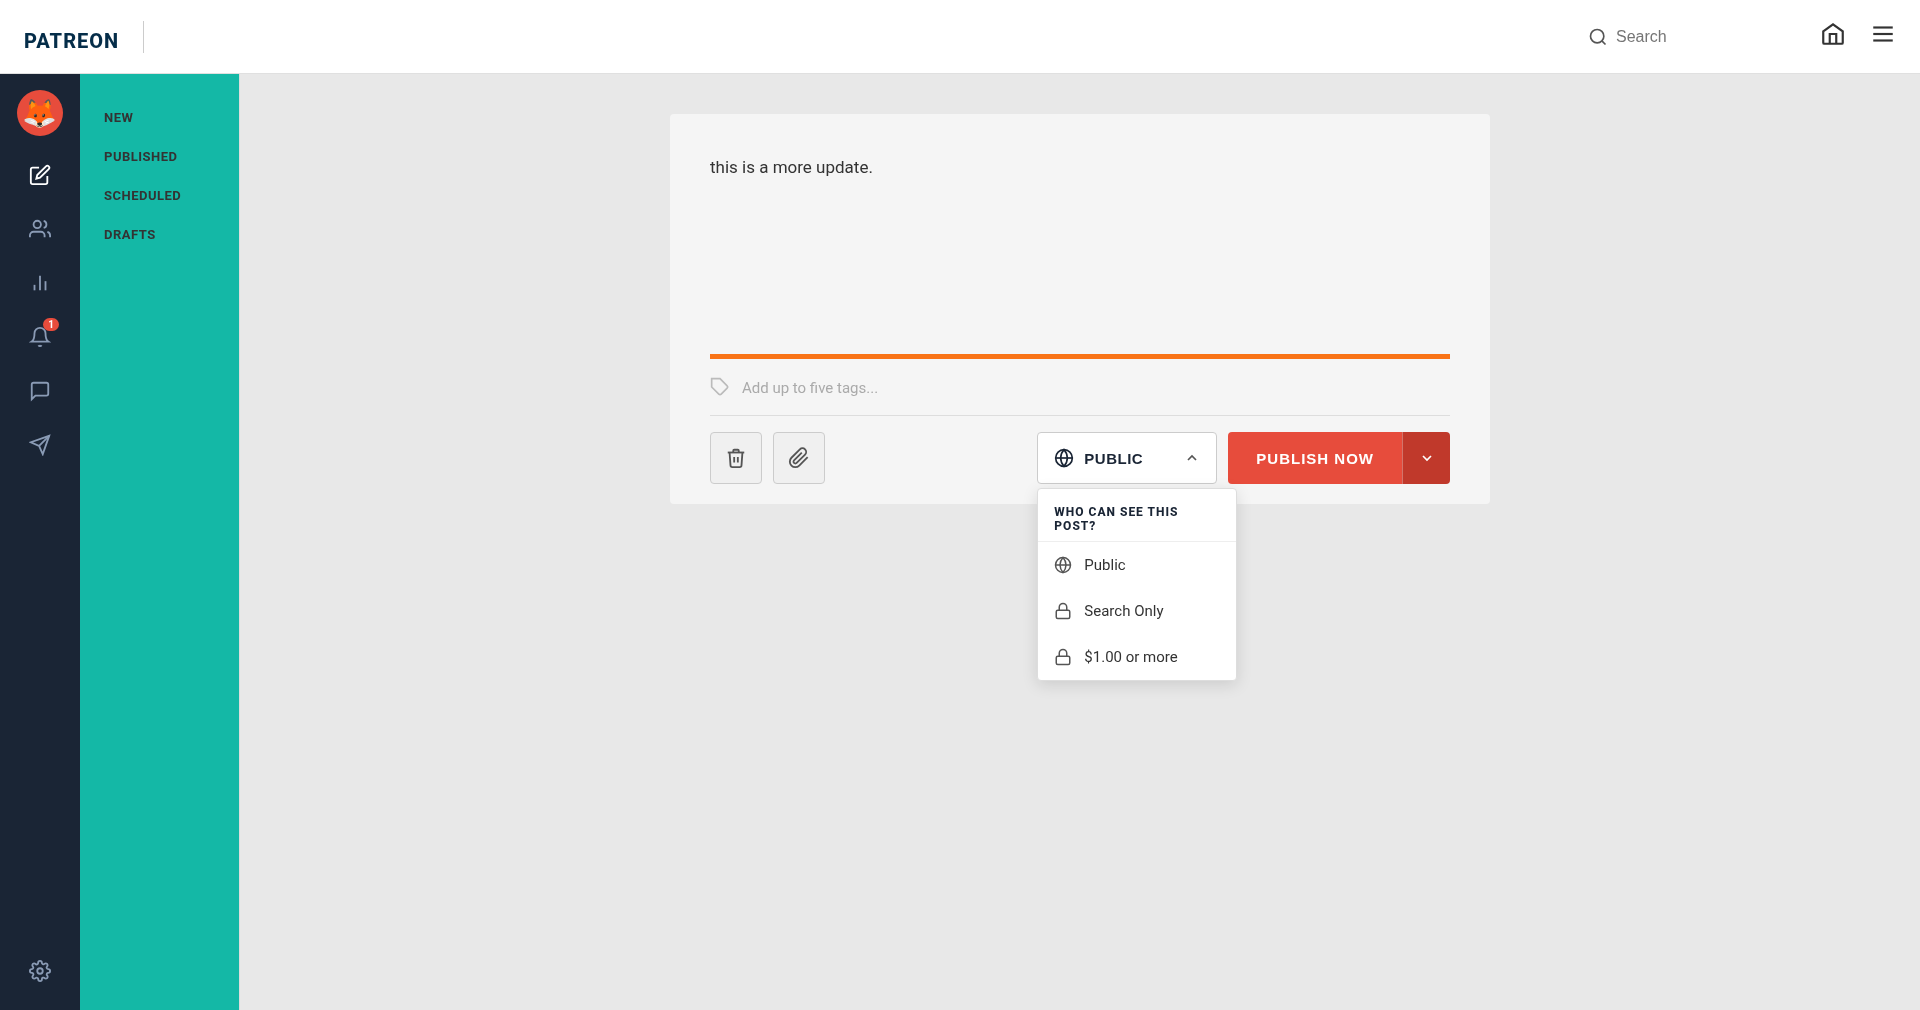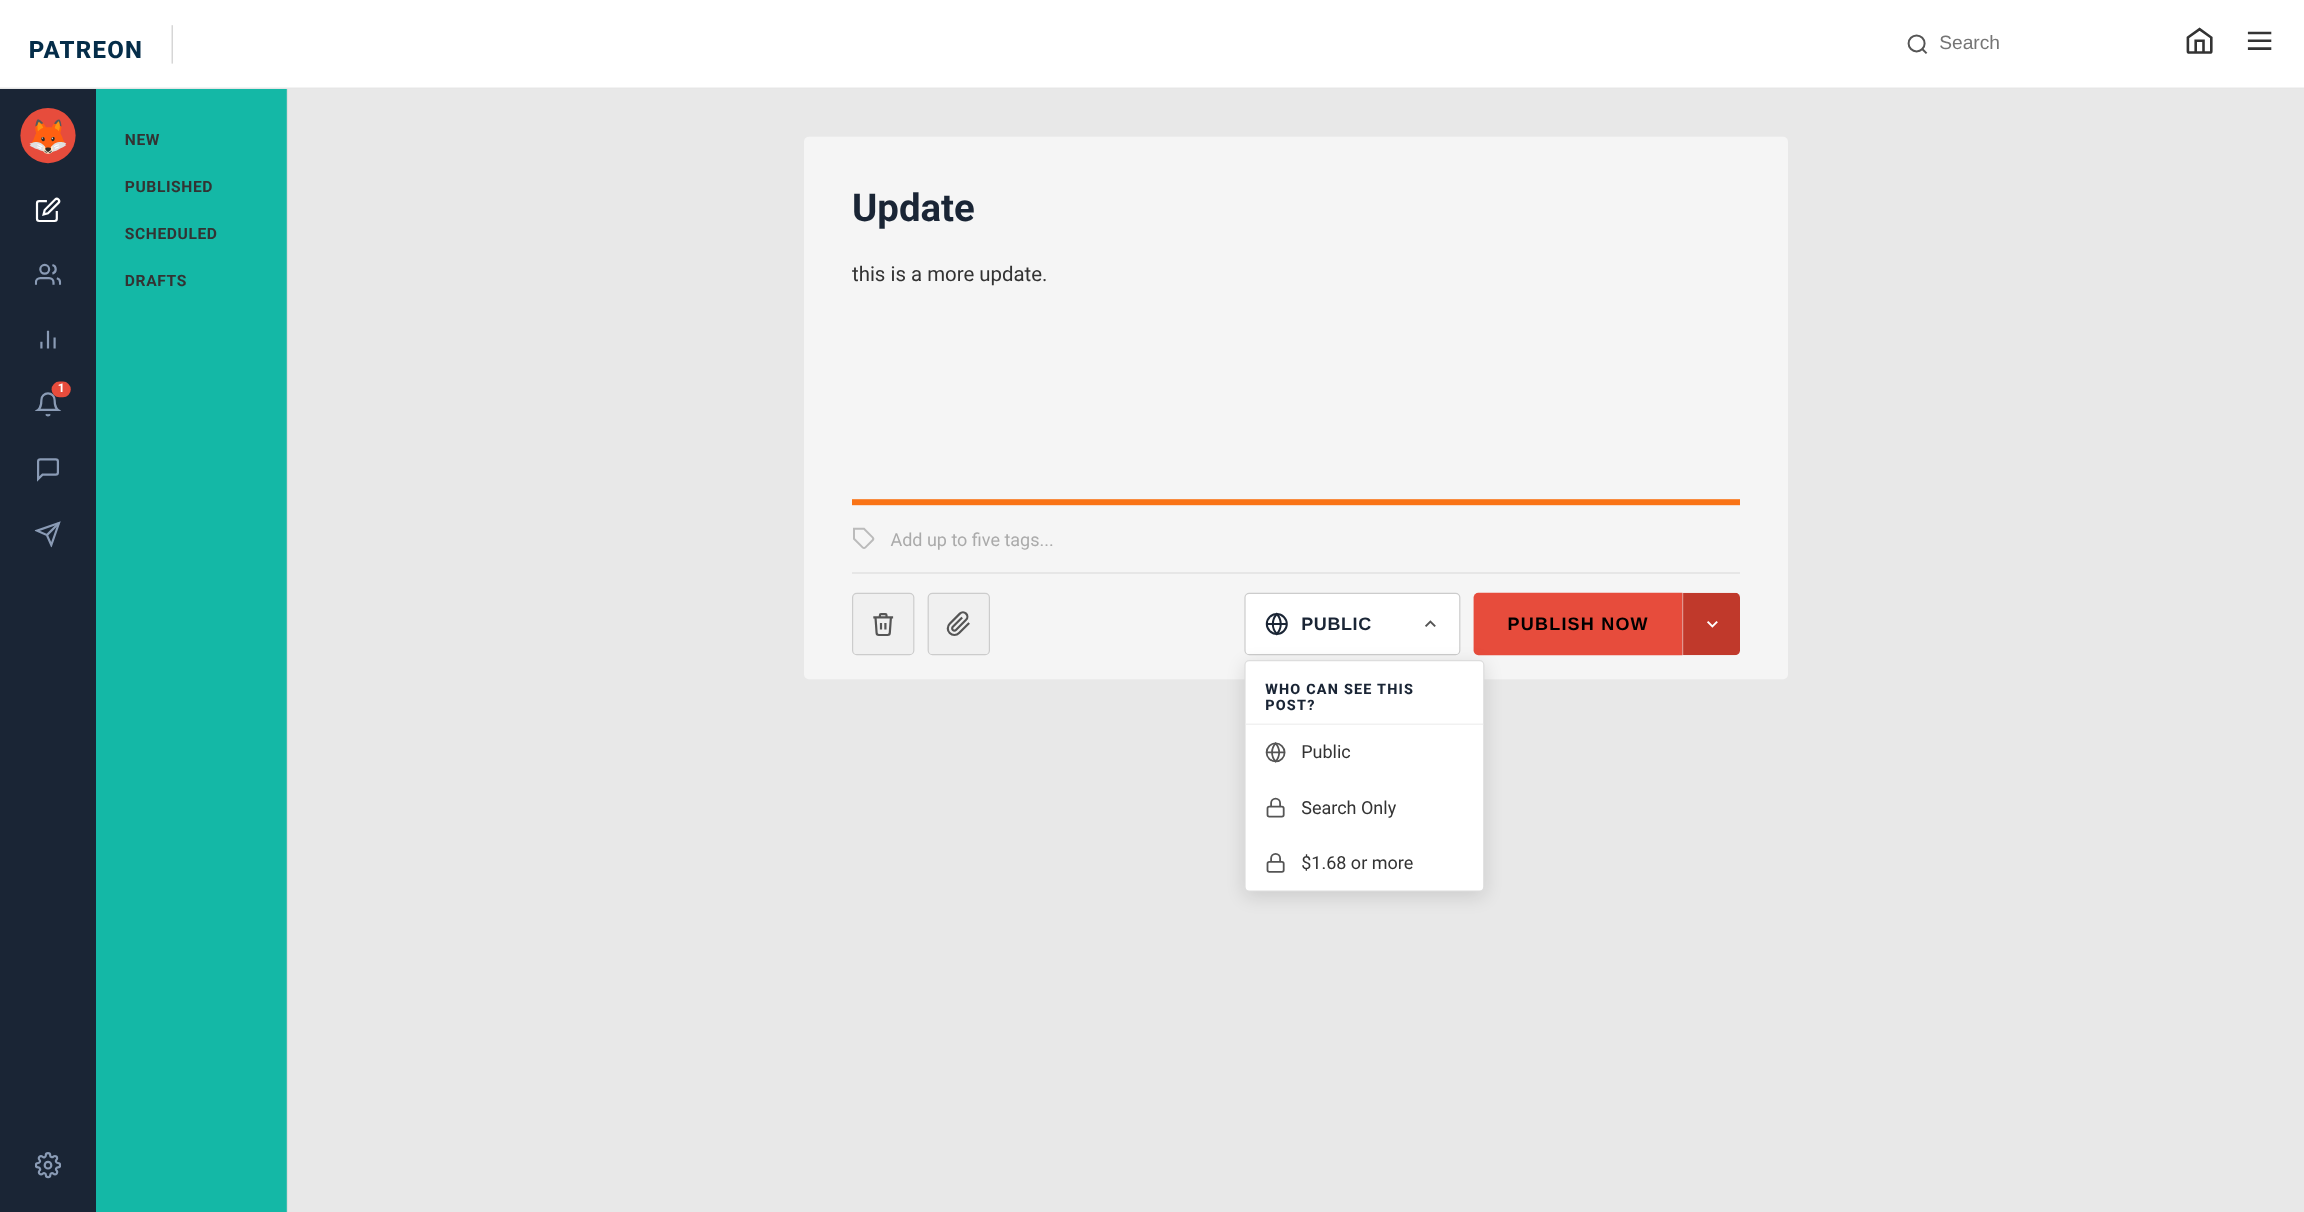--- a/index.html
+++ b/index.html
@@ -231,21 +231,21 @@
     }
 
     .publish-btn-group {
       display: flex;
       align-items: center;
     }
     .publish-btn {
       height: 52px;
       padding: 0 28px;
       background: #e74c3c;
-      color: #000000;
+      color: #ffffff;
       border: none;
       font-size: 15px;
       font-weight: 800;
       letter-spacing: 1px;
       cursor: pointer;
       border-radius: 4px 0 0 4px;
     }
     .publish-dropdown-btn {
       height: 52px;
       width: 48px;
@@ -384,21 +384,20 @@
   <nav class="content-nav">
     <div class="content-nav-item">NEW</div>
     <div class="content-nav-item">PUBLISHED</div>
     <div class="content-nav-item">SCHEDULED</div>
     <div class="content-nav-item">DRAFTS</div>
   </nav>
 
   <main class="main-content">
     <div class="post-editor">
 
-      <h1 class="post-title">Update</h1>
 
       <div class="post-body-area">
         <p class="post-body">this is a more update.</p>
       </div>
 
       <div class="tags-row">
         <svg width="20" height="20" viewBox="0 0 24 24" fill="none" stroke="#bbb" stroke-width="2">
           <path d="M20.59 13.41l-7.17 7.17a2 2 0 01-2.83 0L2 12V2h10l8.59 8.59a2 2 0 010 2.82z"></path>
           <line x1="7" y1="7" x2="7.01" y2="7"></line>
         </svg>
@@ -450,21 +449,21 @@
                 <rect x="3" y="11" width="18" height="11" rx="2" ry="2"></rect>
                 <path d="M7 11V7a5 5 0 0110 0v4"></path>
               </svg>
               <span>Search Only</span>
             </div>
             <div class="dropdown-item">
               <svg width="18" height="18" viewBox="0 0 24 24" fill="none" stroke="#555" stroke-width="2">
                 <rect x="3" y="11" width="18" height="11" rx="2" ry="2"></rect>
                 <path d="M7 11V7a5 5 0 0110 0v4"></path>
               </svg>
-              <span>$1.68 or more</span>
+              <span>$1.00 or more</span>
             </div>
           </div>
         </div>
 
         <div class="publish-btn-group">
           <button class="publish-btn">PUBLISH NOW</button>
           <button class="publish-dropdown-btn">
             <svg width="16" height="16" viewBox="0 0 24 24" fill="none" stroke="#fff" stroke-width="2.5">
               <polyline points="6 9 12 15 18 9"></polyline>
             </svg>

